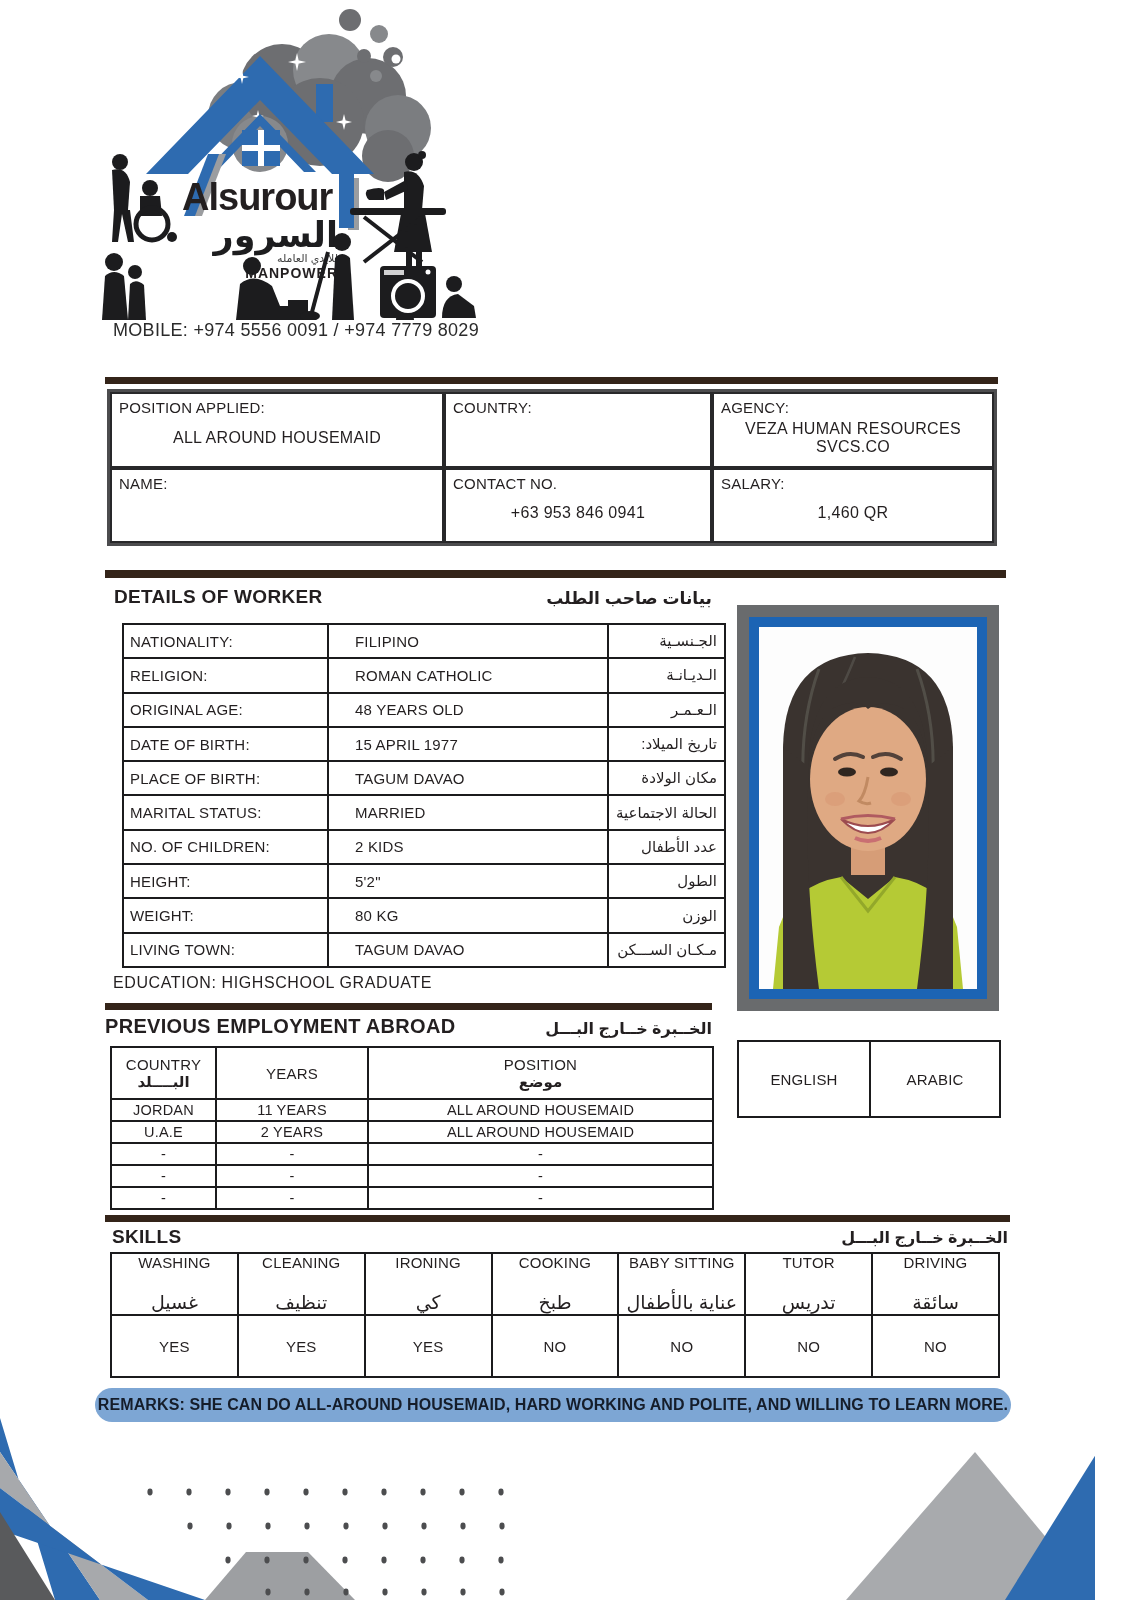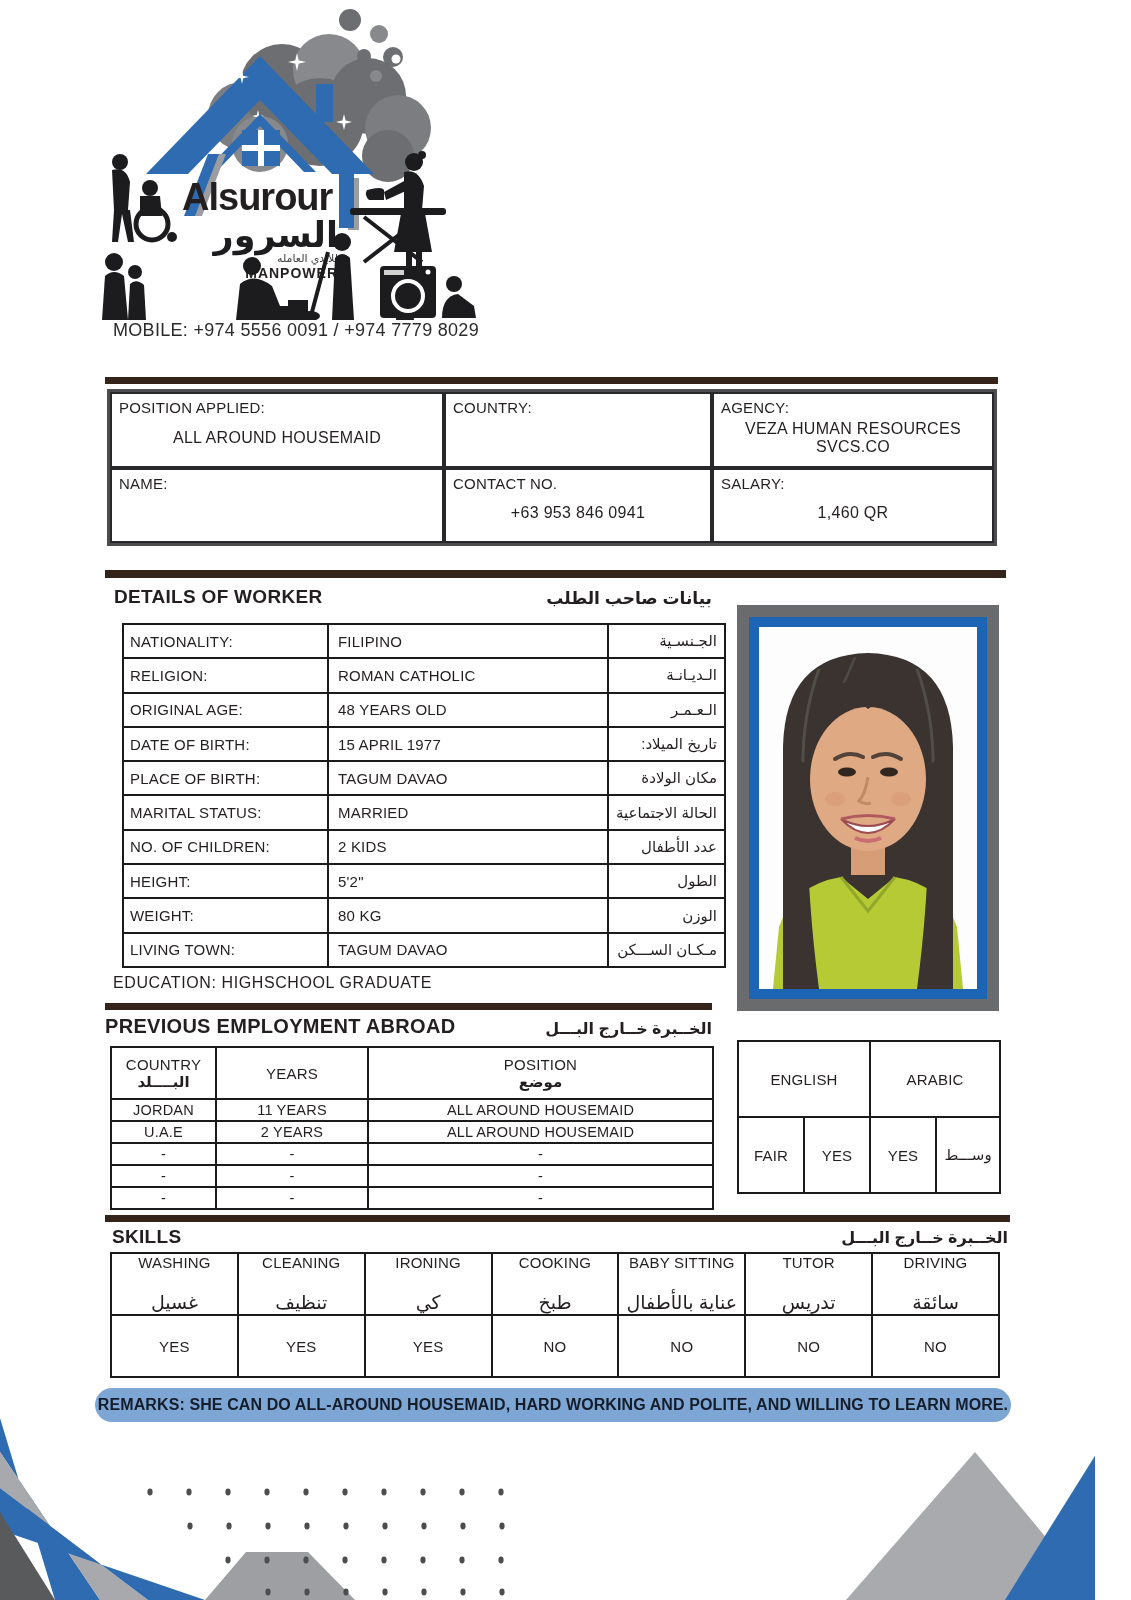--- a/index.html
+++ b/index.html
@@ -41,21 +41,21 @@
   .emp-head-ar { left:460px; top:1019px; width:252px; font-size:16px; }
   .skills-head { left:112px; top:1226px; font-size:19px; }
   .skills-head-ar { left:700px; top:1228px; width:308px; font-size:16px; }
   
   table { border-collapse:collapse; table-layout:fixed; background:#fff; }
   td { border:2px solid #1b1b1d; font-size:15px; color:#231f20; letter-spacing:.2px; overflow:hidden; }
   
   .details-table { position:absolute; left:122px; top:623px; width:602px; }
   .details-table td { height:34.3px; }
   .details-table .c-label { padding-left:6px; text-align:left; }
-  .details-table .c-value { padding-left:9px; text-align:left;border-radius:9px; }
+  .details-table .c-value { padding-left:26px; text-align:left;border-radius:9px; }
   .details-table .c-ar { direction:rtl; padding-right:7px; text-align:right; font-size:15px; }
   .education-line { position:absolute; left:113px; top:974px; font-size:16px; letter-spacing:.6px; }
   
   .photo-frame { position:absolute; left:737px; top:605px; width:262px; height:406px; border:12px solid #696b6d; background:#696b6d; }
   .photo-inner { width:100%; height:100%; border:10px solid #1c64b4; background:#fff; }
   .photo-inner svg { display:block; width:100%; height:100%; }
   
   .emp-table { position:absolute; left:110px; top:1046px; width:602px; }
   .emp-table td { text-align:center; }
   .emp-table .emp-hrow td { height:52px; }
@@ -350,26 +350,20 @@
     <colgroup>
         <col style="width:66px">
         <col style="width:66px">
         <col style="width:66px">
         <col style="width:64px">
       </colgroup>
     <tbody>
         <tr>
       <td colspan="2">ENGLISH</td>
       <td colspan="2">ARABIC</td>
-    </tr>
-    <tr>
-      <td>FAIR</td>
-      <td>YES</td>
-      <td>YES</td>
-      <td>وســـط</td>
     </tr>
   </tbody>
     </table>
 
   <div class="rule rule-4"></div>
   <div class="sec-head skills-head">SKILLS</div>
   <div class="sec-head-ar skills-head-ar">الخــبرة خــارج البـــل</div>
 
   <table class="skills-table">
     <tbody>

